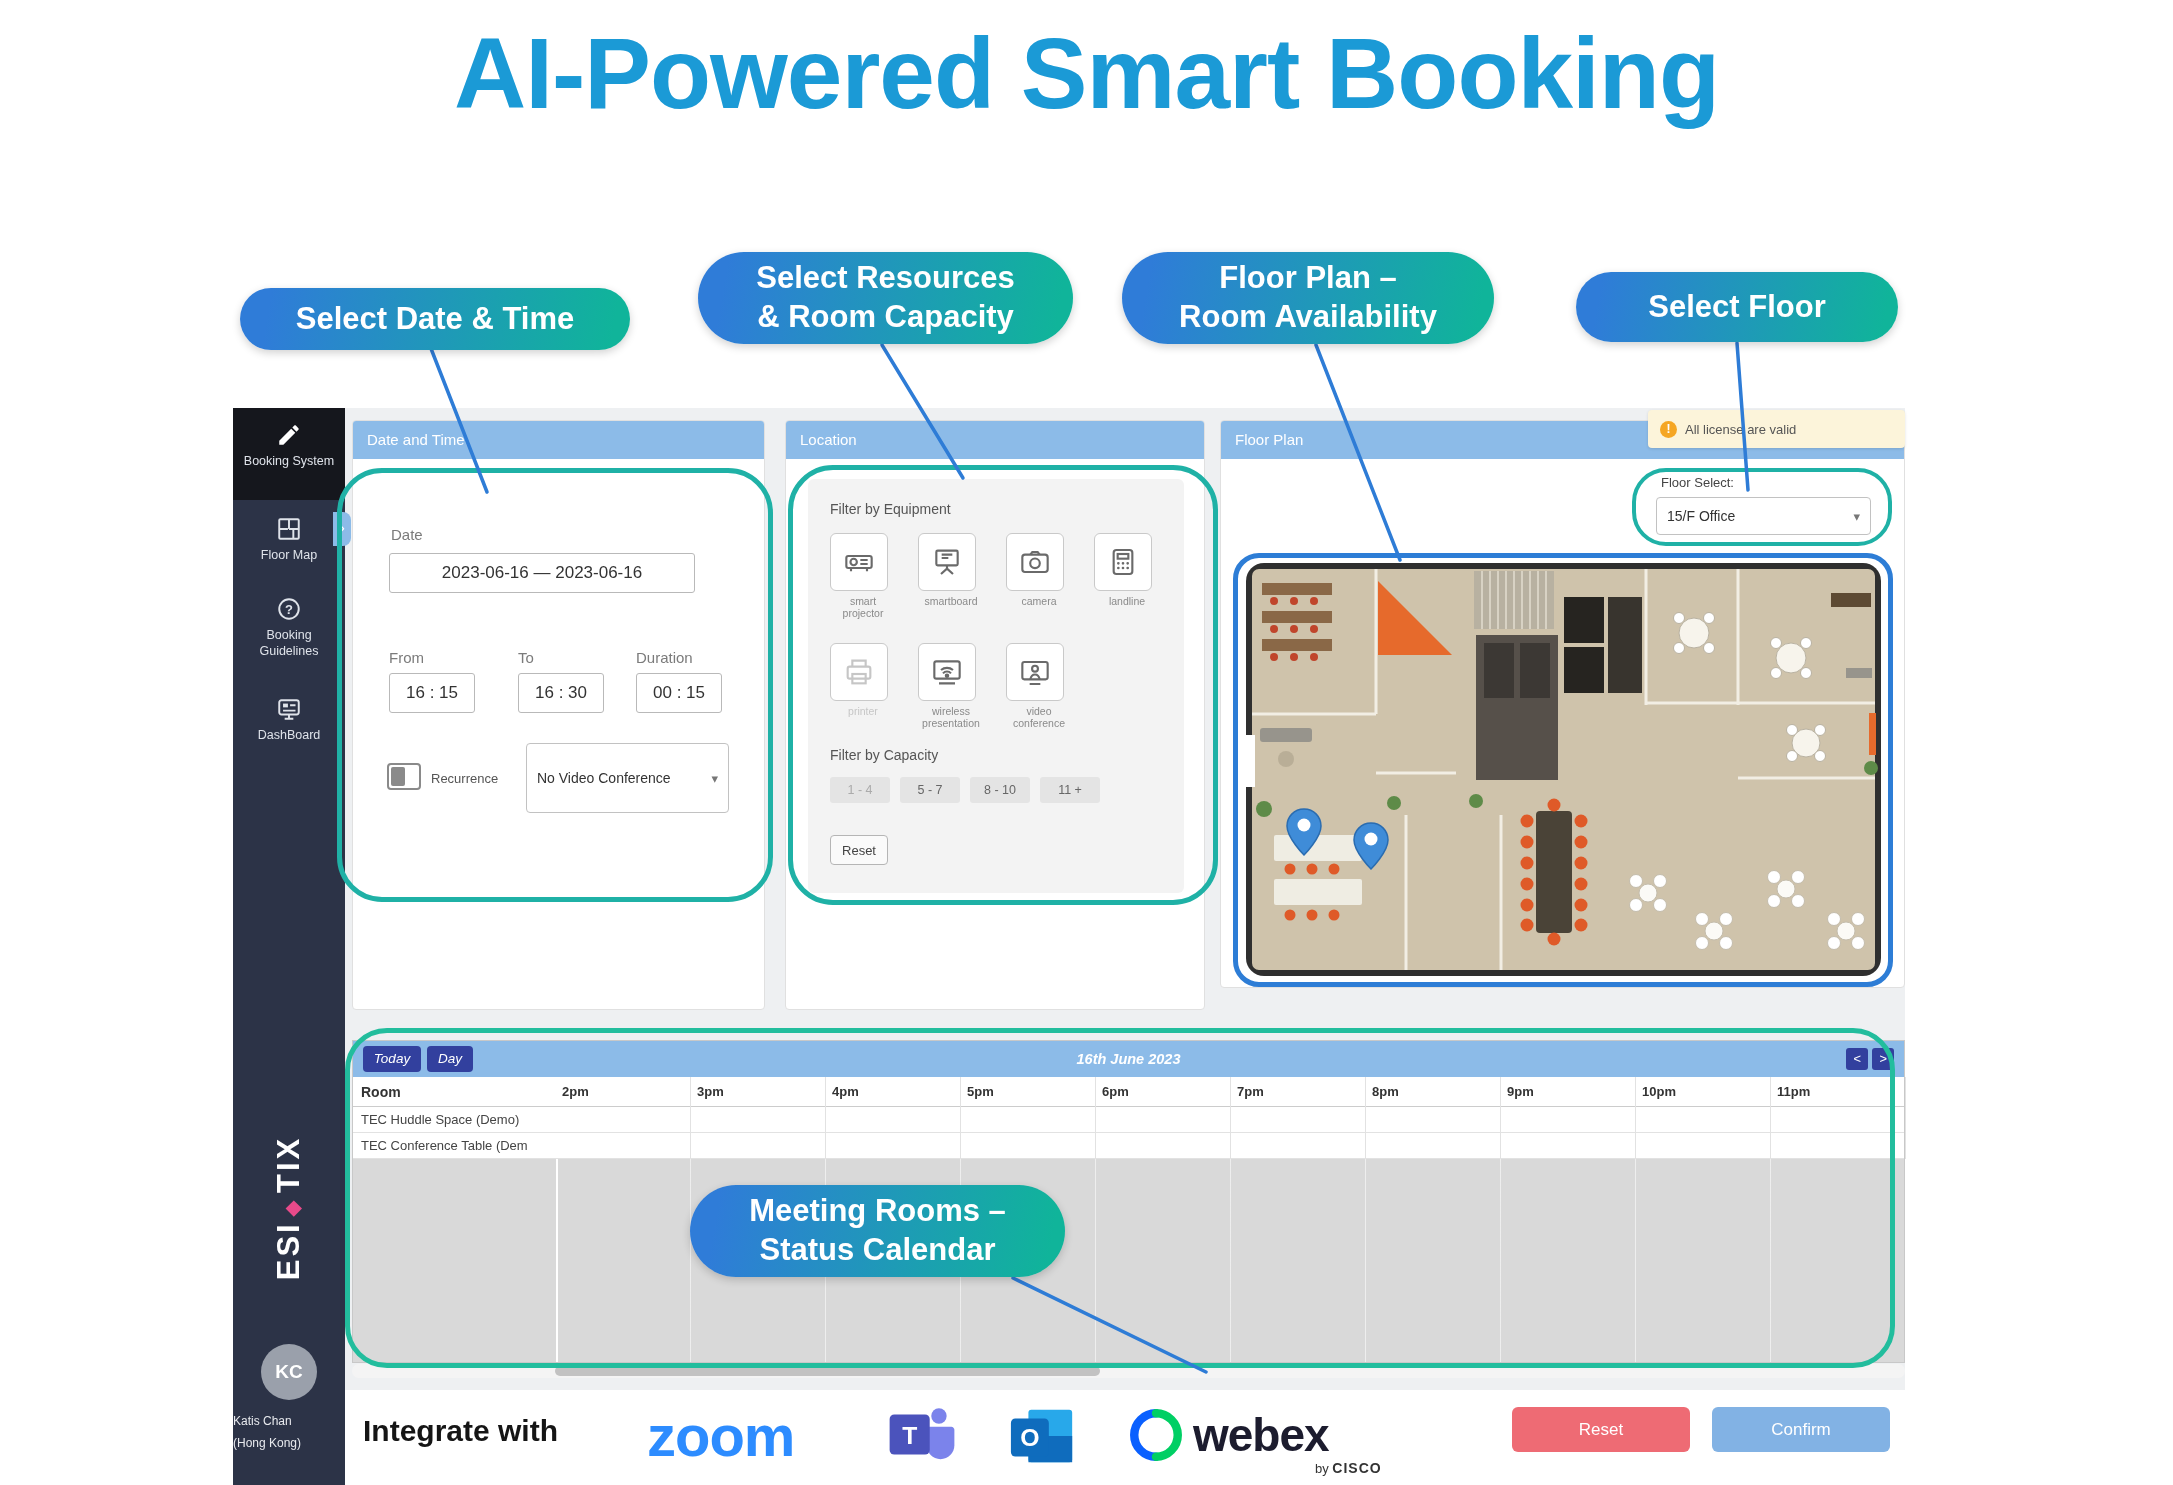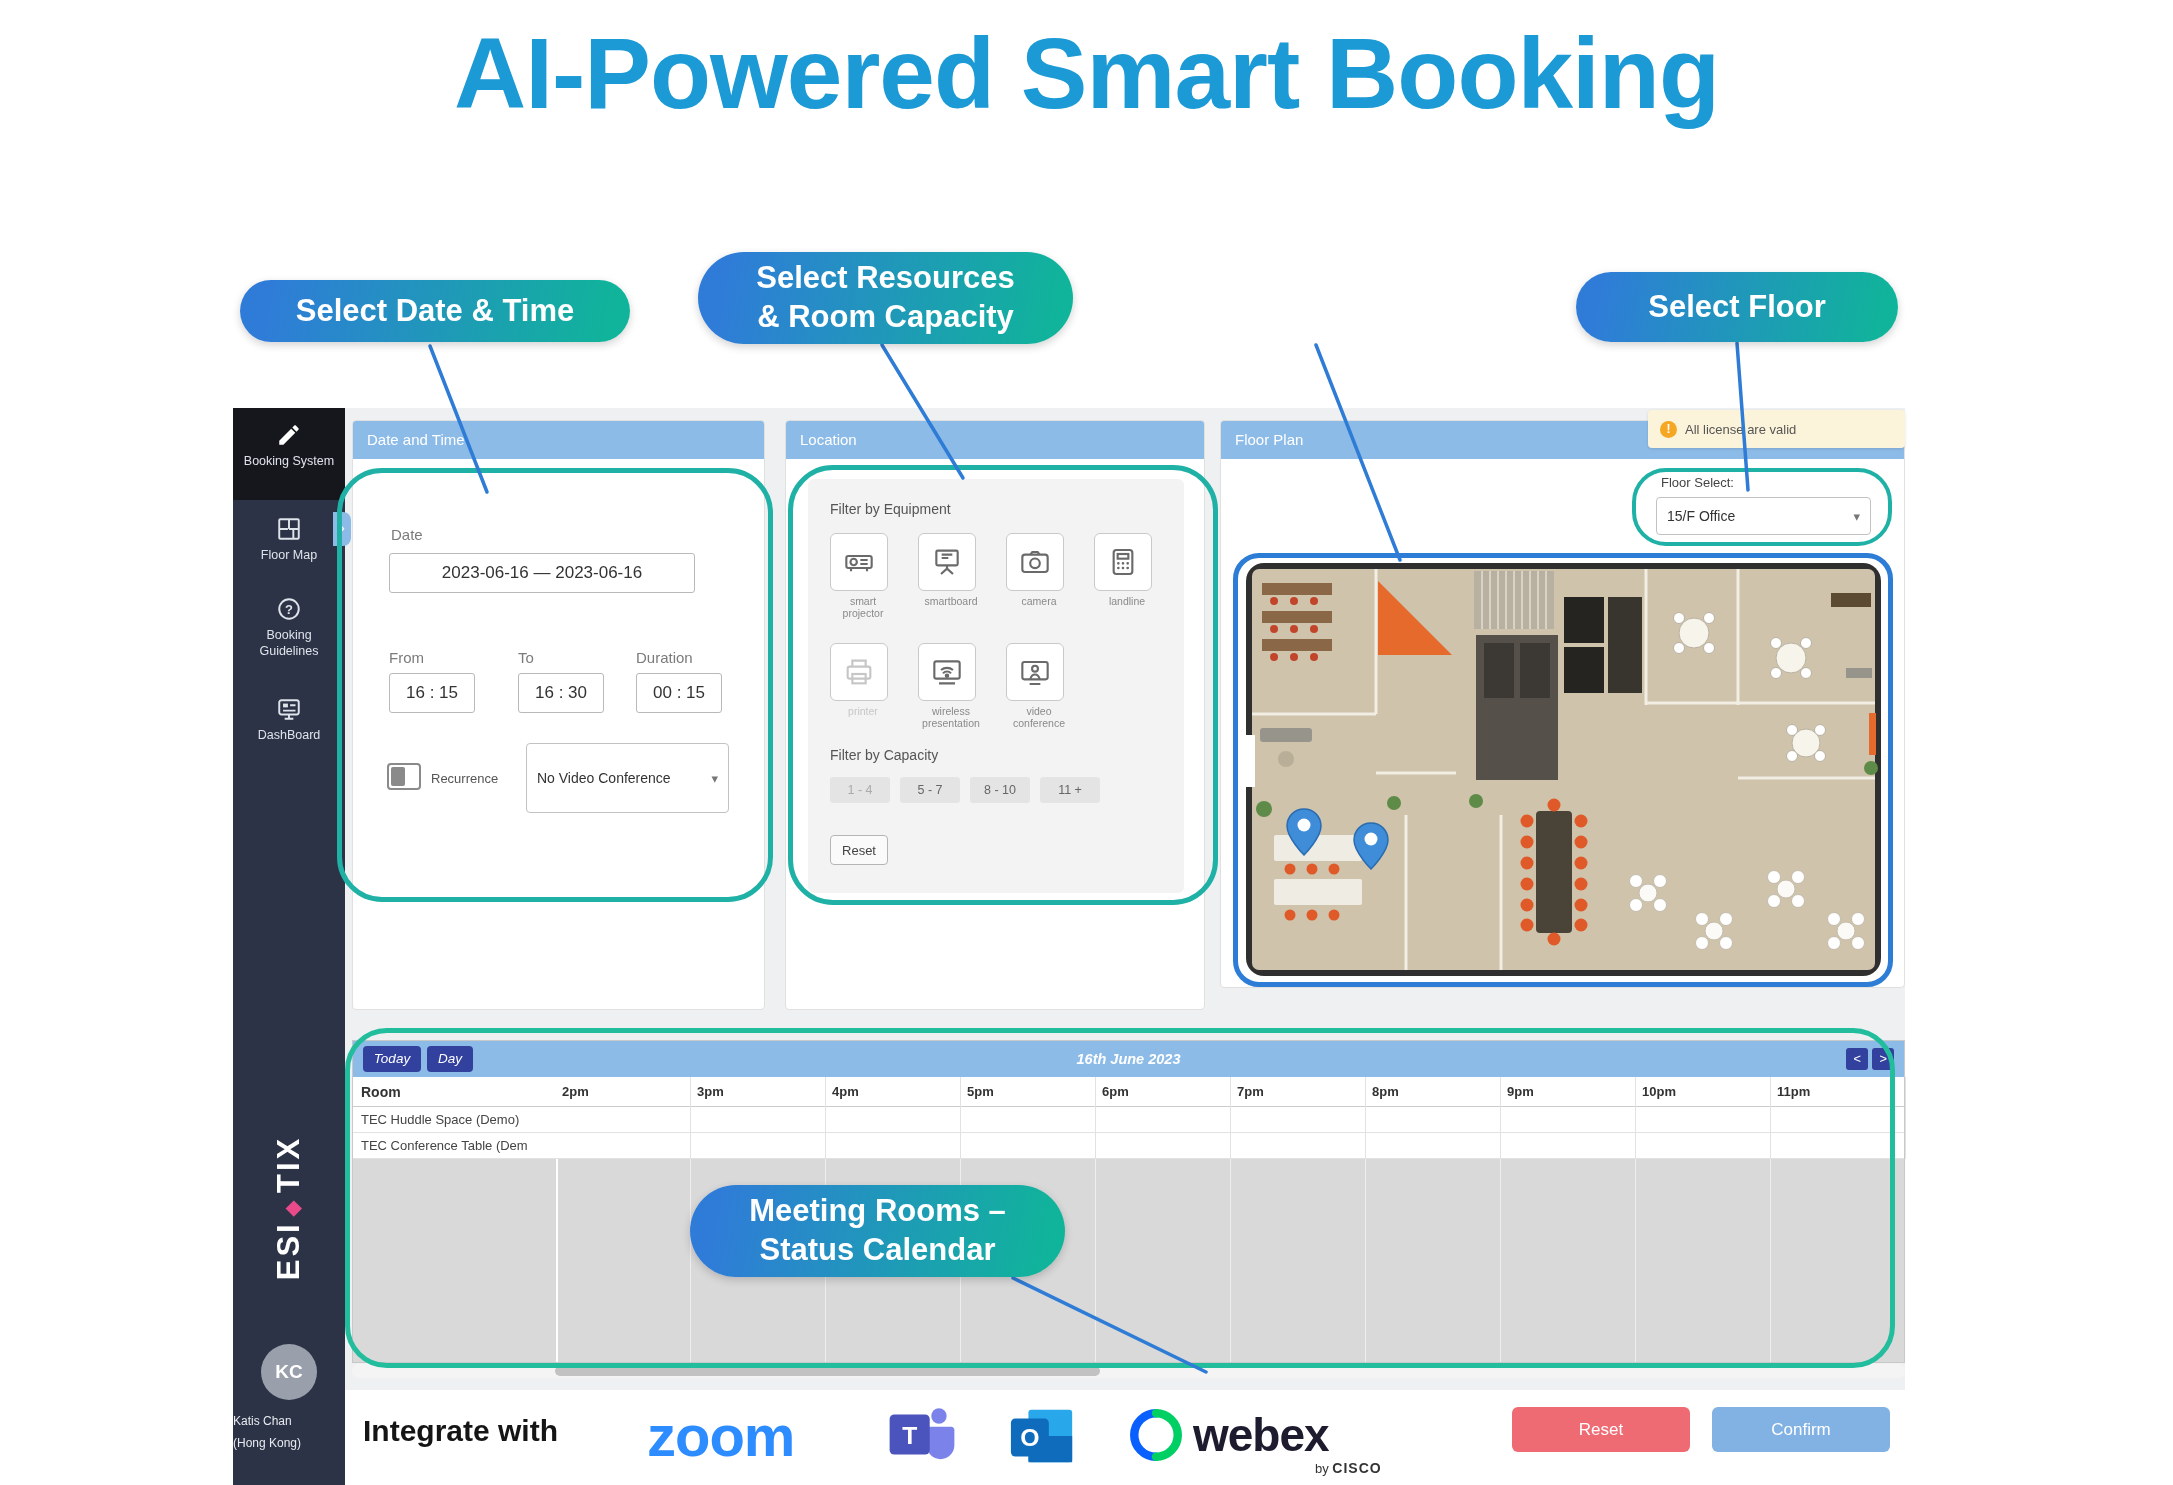--- a/index.html
+++ b/index.html
@@ -137,26 +137,30 @@
   <svg class="connectors" width="2173" height="1485">
     <g stroke="#2e7cd6" stroke-width="3.5" stroke-linecap="round">
       <line x1="430" y1="346" x2="487" y2="492"></line>
       <line x1="882" y1="345" x2="963" y2="478"></line>
       <line x1="1316" y1="345" x2="1400" y2="560"></line>
       <line x1="1737" y1="343" x2="1748" y2="490"></line>
       <line x1="1013" y1="1278" x2="1206" y2="1372"></line>
     </g>
   </svg>
 
-  <div class="pill" style="left:240px;top:280px;width:390px;height:62px">
+  <div class="pill" style="left:240px;top:288px;width:390px;height:62px">
     <span>Select Date &amp; Time</span>
   </div>
   <div class="pill" style="left:698px;top:252px;width:375px;height:92px">
     <span>Select Resources</span>
     <span>&amp; Room Capacity</span>
+  </div>
+  <div class="pill" style="left:1122px;top:252px;width:372px;height:92px">
+    <span>Floor Plan –</span>
+    <span>Room Availability</span>
   </div>
   <div class="pill" style="left:1576px;top:272px;width:322px;height:70px">
     <span>Select Floor</span>
   </div>
   <div class="pill" style="left:690px;top:1185px;width:375px;height:92px">
     <span>Meeting Rooms –</span>
     <span>Status Calendar</span>
   </div>
 
   <div class="hl" style="left:337px;top:468px;width:436px;height:434px;border-width:5px;border-color:#1fb1a6;border-radius:45px"></div>

